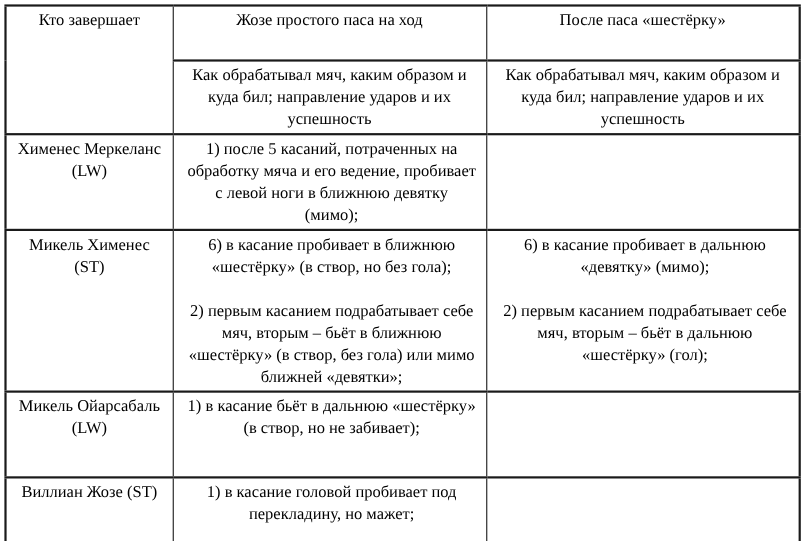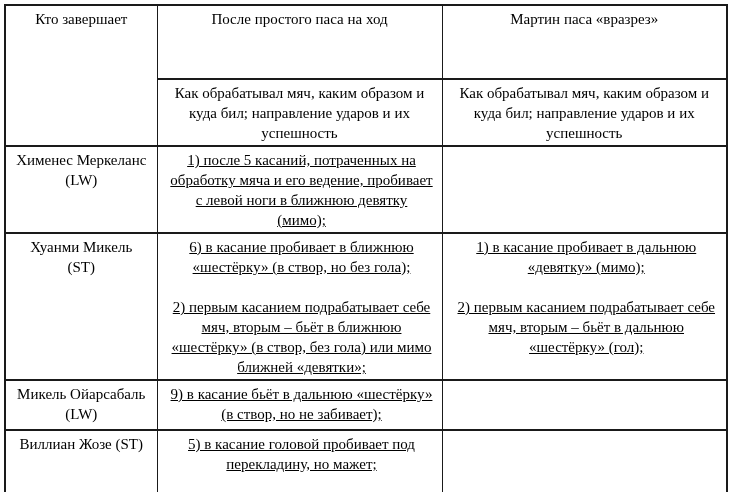--- a/index.html
+++ b/index.html
@@ -35,91 +35,90 @@
     overflow: hidden;
   }
   
   .doc-table tr.header-sub td {
     border-top-width: 1px;
   }
   col.c-who   { width: 152px; }
   col.c-pass  { width: 285px; }
   col.c-cut   { width: 285px; }
 
-  tr.r-head1 { height: 74px; }
+  tr.r-head1 { height: 50px; }
   tr.r-head2 { height: 57px; }
   tr.r-1     { height: 67px; }
   tr.r-2     { height: 139px; }
-  tr.r-3     { height: 50px; }
+  tr.r-3     { height: 78px; }
   tr.r-4     { height: 78px; }
 
   td.player-cell { white-space: pre-line; }
 
   .doc-table p {
     margin: 0 0 20px 4px;
-    text-decoration: underline;
   }
   .doc-table p:last-child {
     margin-bottom: 0;
   }
 </style>
 </head>
 <body>
 
 <table class="doc-table">
   <colgroup>
     <col class="c-who">
     <col class="c-pass">
     <col class="c-cut">
   </colgroup>
 
   <tbody>
       <tr class="r-head1">
     <td rowspan="2">Кто завершает</td>
-    <td>После простого паса на ход</td>
-    <td>Мартин паса «вразрез»</td>
+    <td>Жозе простого паса на ход</td>
+    <td>После паса «шестёрку»</td>
   </tr>
 
   <tr class="r-head2 header-sub">
     <td>Как обрабатывал мяч, каким образом и куда бил; направление ударов и их успешность</td>
     <td>Как обрабатывал мяч, каким образом и куда бил; направление ударов и их успешность</td>
   </tr>
 
   <tr class="r-1">
     <td class="player-cell">Хименес Меркеланс
 (LW)</td>
     <td>
       <p>1) после 5 касаний, потраченных на обработку мяча и его ведение, пробивает с левой ноги в ближнюю девятку (мимо);</p>
     </td>
     <td></td>
   </tr>
 
   <tr class="r-2">
-    <td class="player-cell">Хуанми Микель
+    <td class="player-cell">Микель Хименес
 (ST)</td>
     <td>
       <p>6) в касание пробивает в ближнюю «шестёрку» (в створ, но без гола);</p>
       <p>2) первым касанием подрабатывает себе мяч, вторым – бьёт в ближнюю «шестёрку» (в створ, без гола) или мимо ближней «девятки»;</p>
     </td>
     <td>
-      <p>1) в касание пробивает в дальнюю «девятку» (мимо);</p>
+      <p>6) в касание пробивает в дальнюю «девятку» (мимо);</p>
       <p>2) первым касанием подрабатывает себе мяч, вторым – бьёт в дальнюю «шестёрку» (гол);</p>
     </td>
   </tr>
 
   <tr class="r-3">
     <td class="player-cell">Микель Ойарсабаль
 (LW)</td>
     <td>
-      <p>9) в касание бьёт в дальнюю «шестёрку» (в створ, но не забивает);</p>
+      <p>1) в касание бьёт в дальнюю «шестёрку» (в створ, но не забивает);</p>
     </td>
     <td></td>
   </tr>
 
   <tr class="r-4">
     <td class="player-cell">Виллиан Жозе (ST)</td>
     <td>
-      <p>5) в касание головой пробивает под перекладину, но мажет;</p>
+      <p>1) в касание головой пробивает под перекладину, но мажет;</p>
     </td>
     <td></td>
   </tr>
 </tbody>
   </table>
 
 </body></html>

